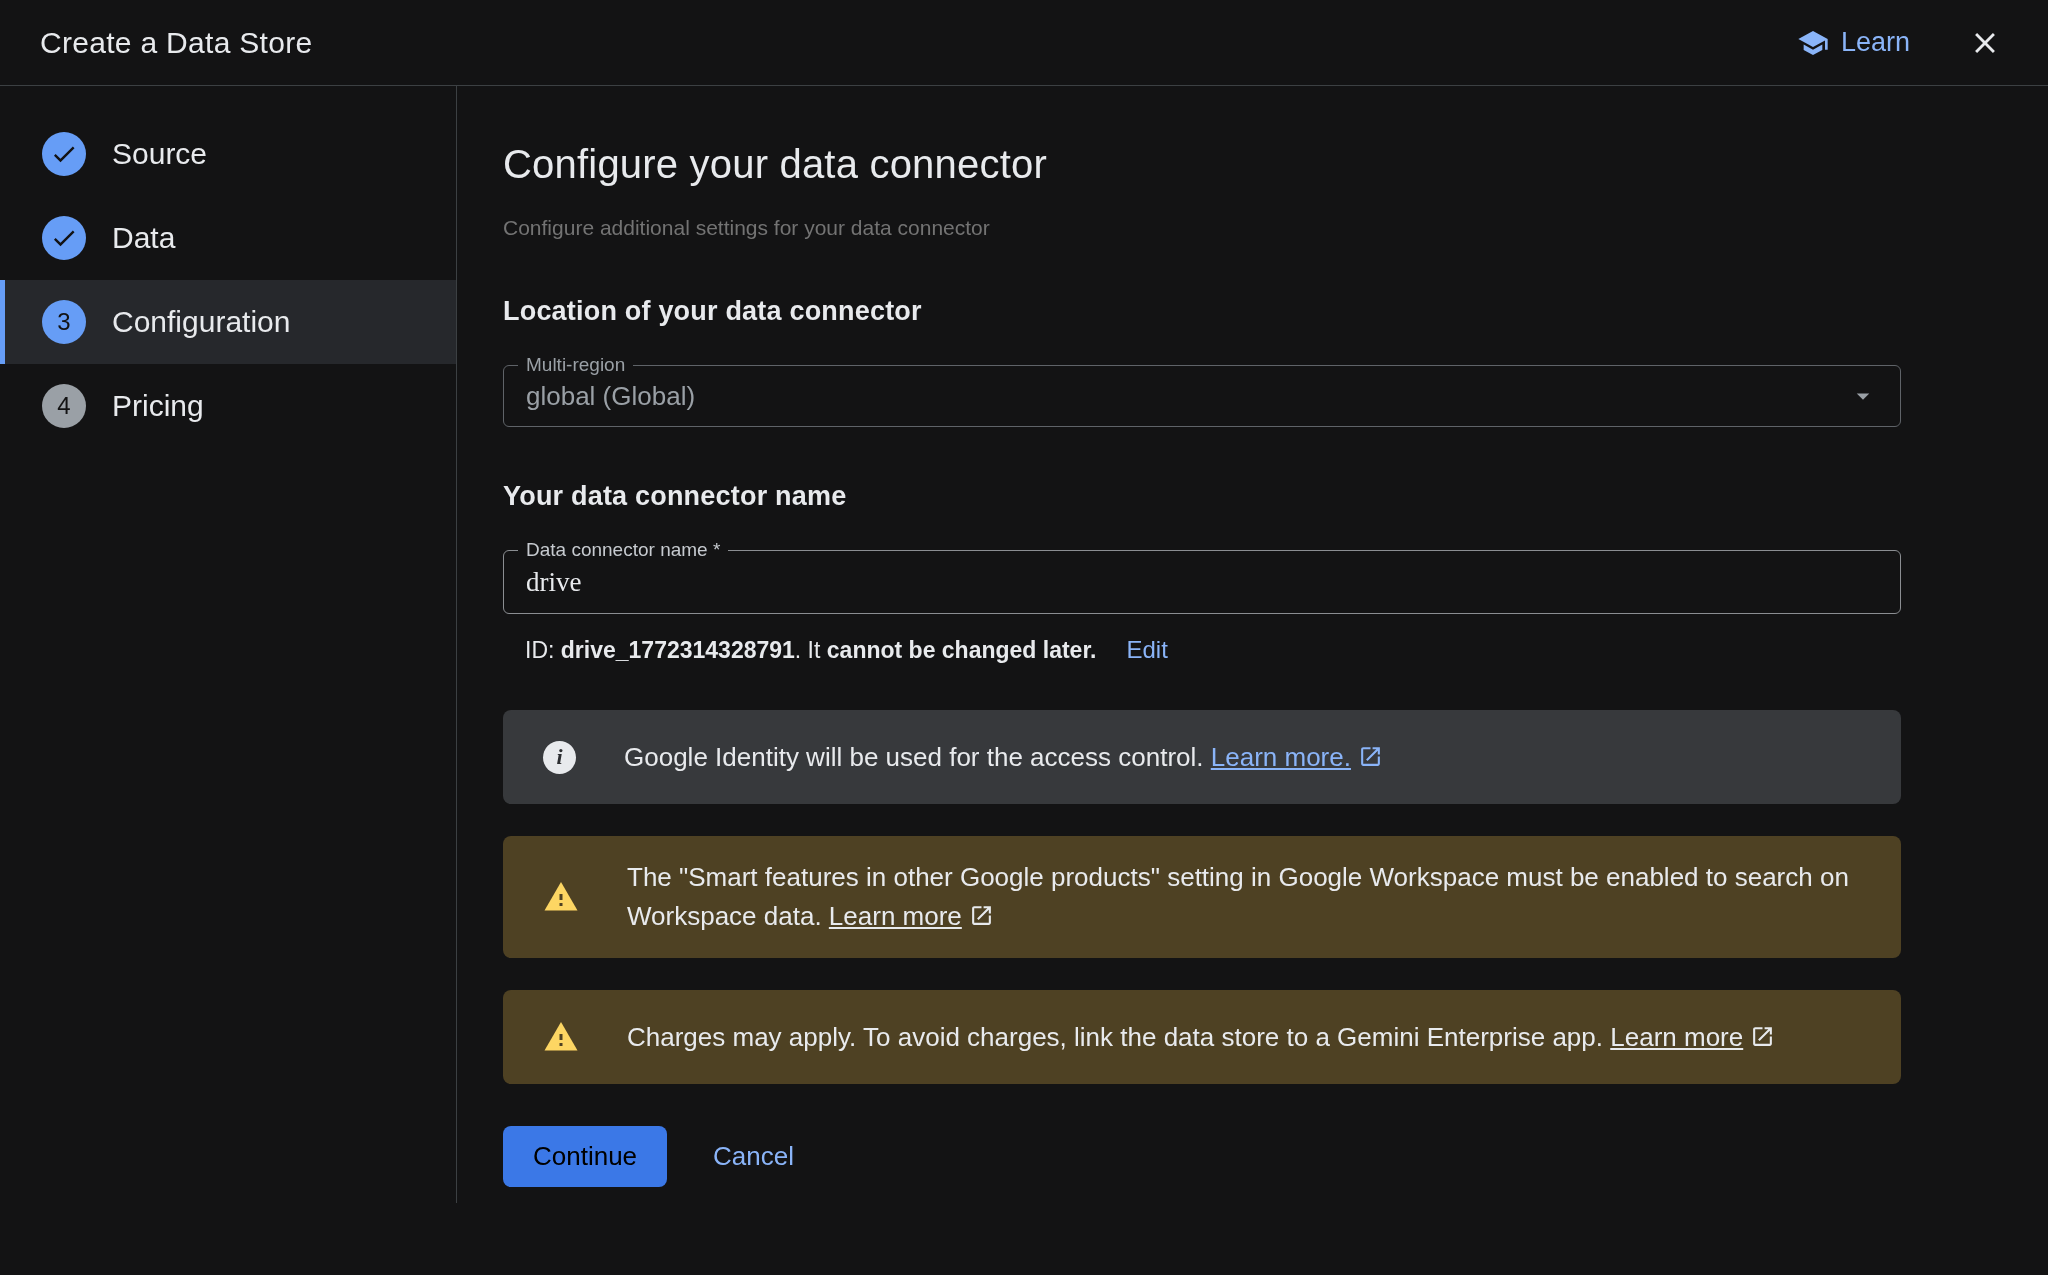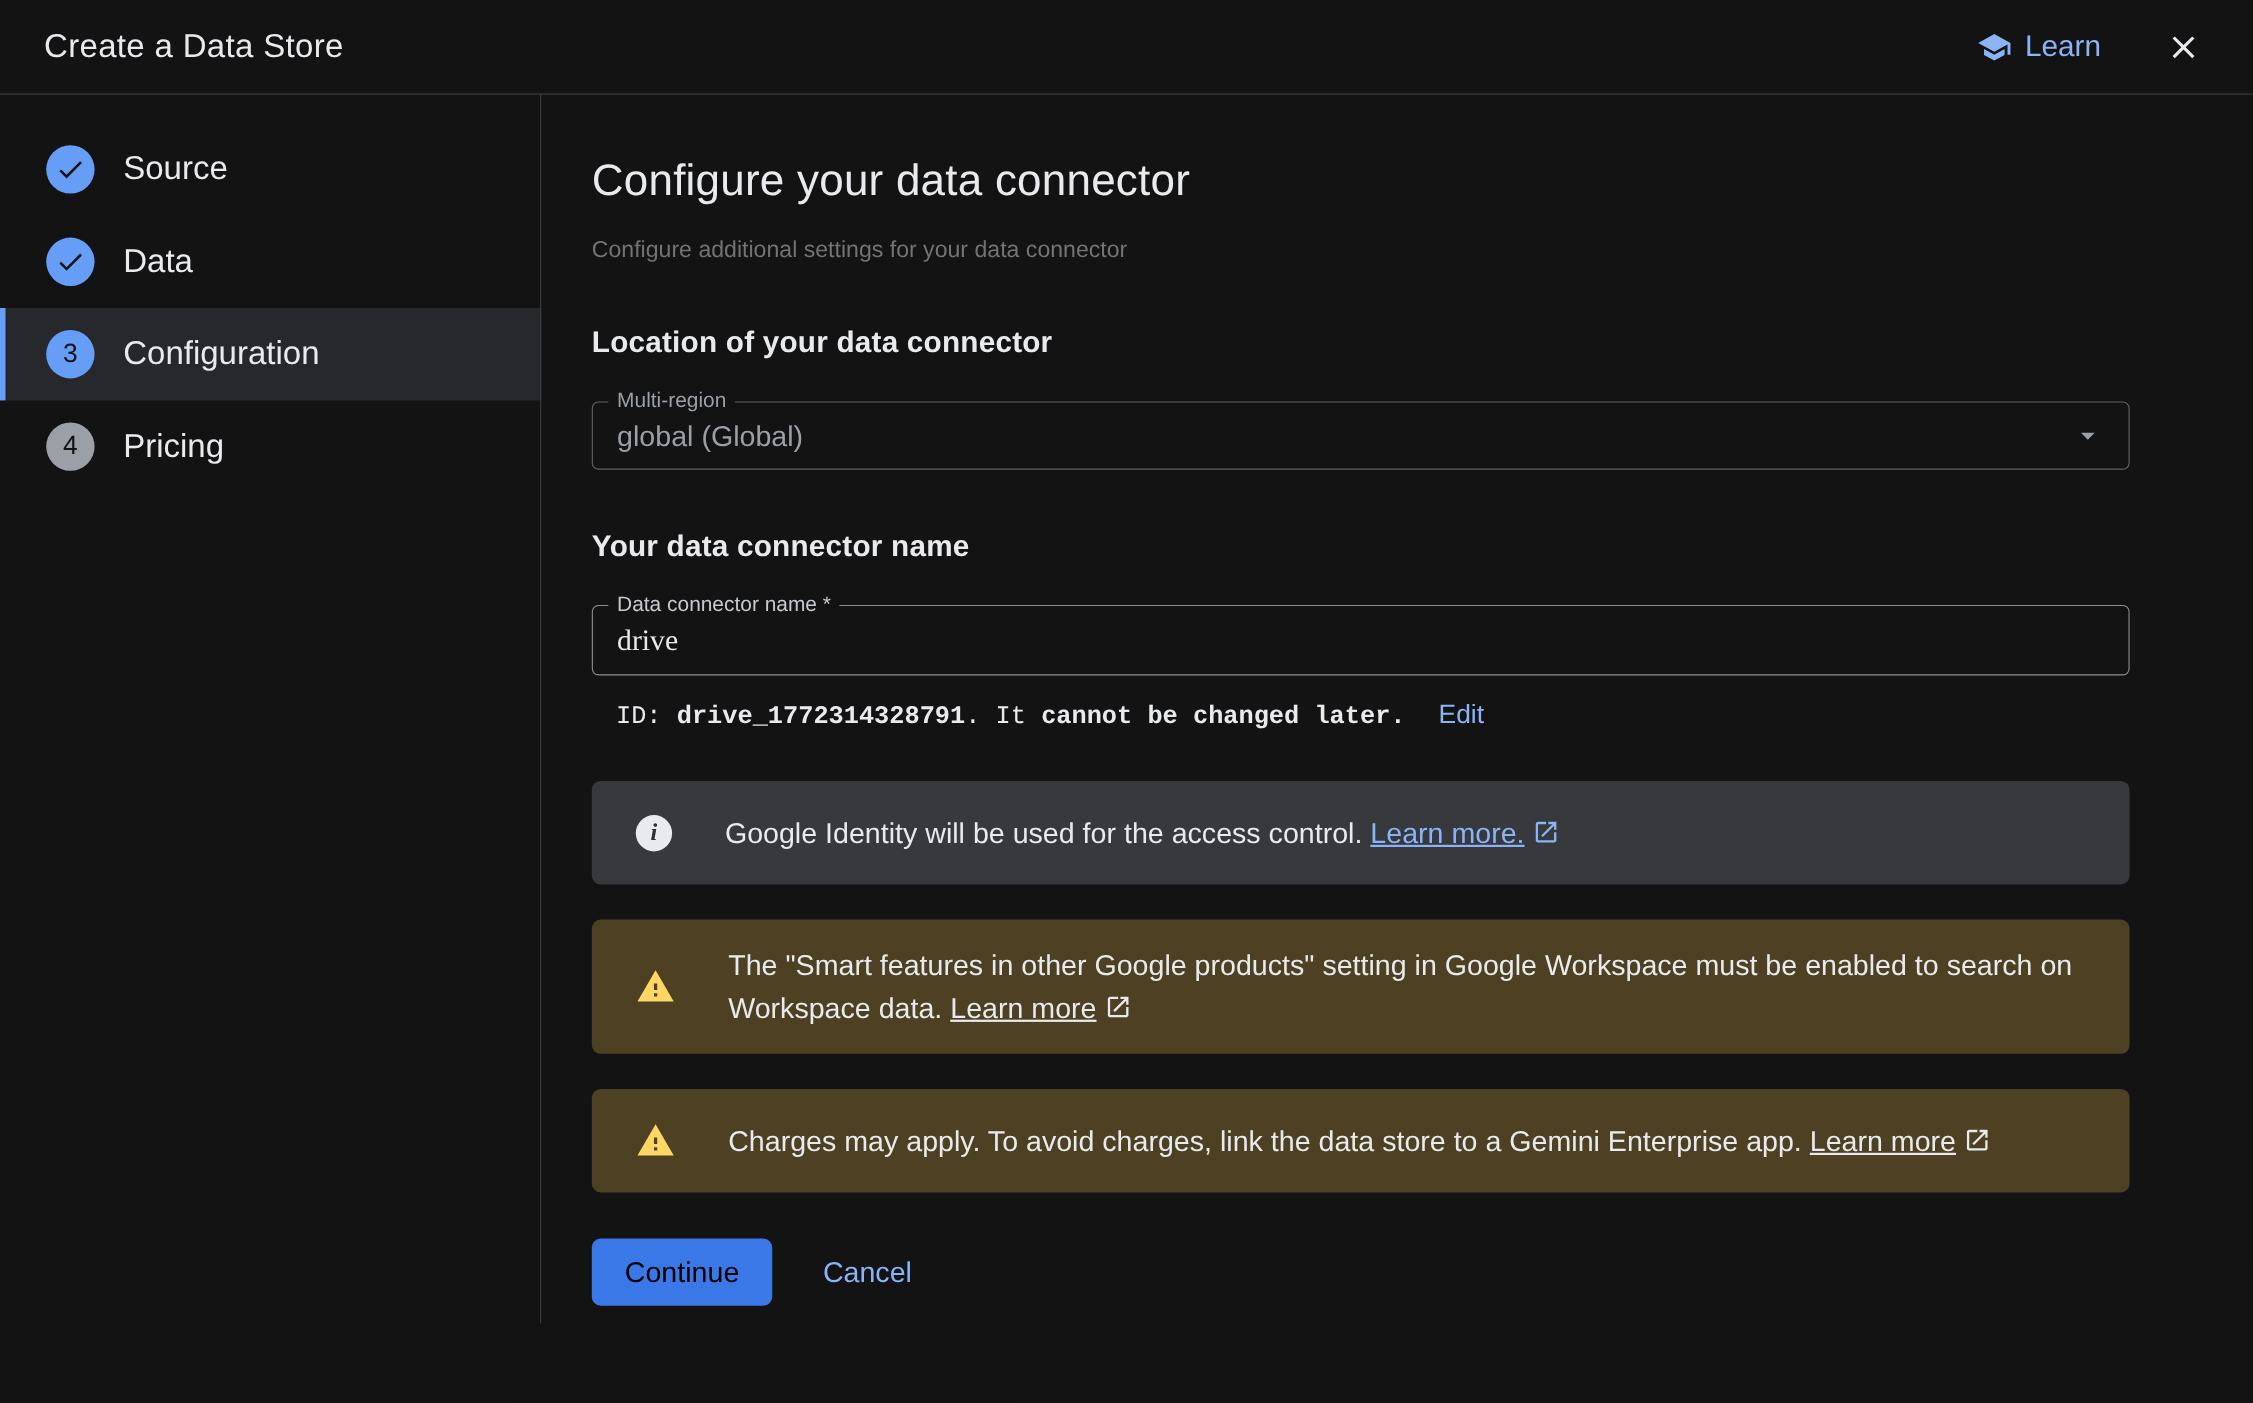--- a/index.html
+++ b/index.html
@@ -18,21 +18,21 @@
   .topbar h1 { margin:0; font-size:30px; font-weight:400; letter-spacing:.3px; color:#e8eaed; }
   .topbar-right { display:flex; align-items:center; gap:58px; }
   .learn-link { display:flex; align-items:center; gap:12px; color:#8ab4f8;
     font-size:27px; font-weight:500; text-decoration:none; cursor:pointer; }
   .learn-link svg { width:32px; height:32px; fill:#8ab4f8; display:block; }
   .close-btn { background:none; border:none; padding:0; cursor:pointer; line-height:0; }
   .close-btn svg { width:34px; height:34px; }
 
   
   .content-row { display:flex; height:1189px; }
-  .stepper { width:492px; flex-shrink:0; padding-top:26px; position:relative; }
+  .stepper { width:457px; flex-shrink:0; padding-top:26px; position:relative; }
   .stepper::after { content:""; position:absolute; top:0; right:0; width:1px; height:1117px; background:#3c4043; }
 
   .step { height:84px; display:flex; align-items:center; padding-left:42px; gap:26px;
     cursor:pointer; position:relative; }
   .step.active { background:#26282c; }
   .step.active::before { content:""; position:absolute; left:0; top:0; bottom:0; width:5px; background:#669df6; }
   .step-circle { width:44px; height:44px; border-radius:50%; flex-shrink:0;
     display:flex; align-items:center; justify-content:center;
     font-size:24px; font-weight:500; color:#131314; }
   .step-circle.blue { background:#669df6; }
@@ -54,21 +54,21 @@
   .select-field .field-value { font-size:26px; color:#9aa0a6; }
   .caret { margin-left:auto; line-height:0; }
   .caret svg { width:30px; height:30px; fill:#9aa0a6; }
 
   .input-field { height:64px; border-color:#8b8e92; }
   .input-field .float-label { color:#c6cacf; }
   .input-field input { flex:1; background:transparent; border:none; outline:none;
     color:#e8eaed; font-size:27px; font-family:Liberation Serif, serif; padding:0; }
 
   .helper-row { display:flex; align-items:baseline; gap:30px; margin:22px 0 0 22px; }
-  .helper-text { font-size:23px; color:#e8eaed;font-family:Liberation Mono, monospace; }
+  .helper-text { font-size:23px; color:#e8eaed; }
   .helper-text b { font-weight:700; }
   .edit-link { color:#8ab4f8; font-size:24px; font-weight:500; cursor:pointer; text-decoration:none; }
 
   
   .banner { width:1398px; border-radius:8px; display:flex; align-items:center;
     padding:22px 40px; gap:48px; }
   .banner p { margin:0; font-size:26px; line-height:39px; color:#e8eaed; }
   .banner.info { background:#37393c; margin-top:46px; min-height:94px; }
   .banner.warn { background:#4e4123; margin-top:32px; min-height:94px; }
   .info-icon { width:33px; height:33px; border-radius:50%; background:#e8eaed; color:#2c2e31;

